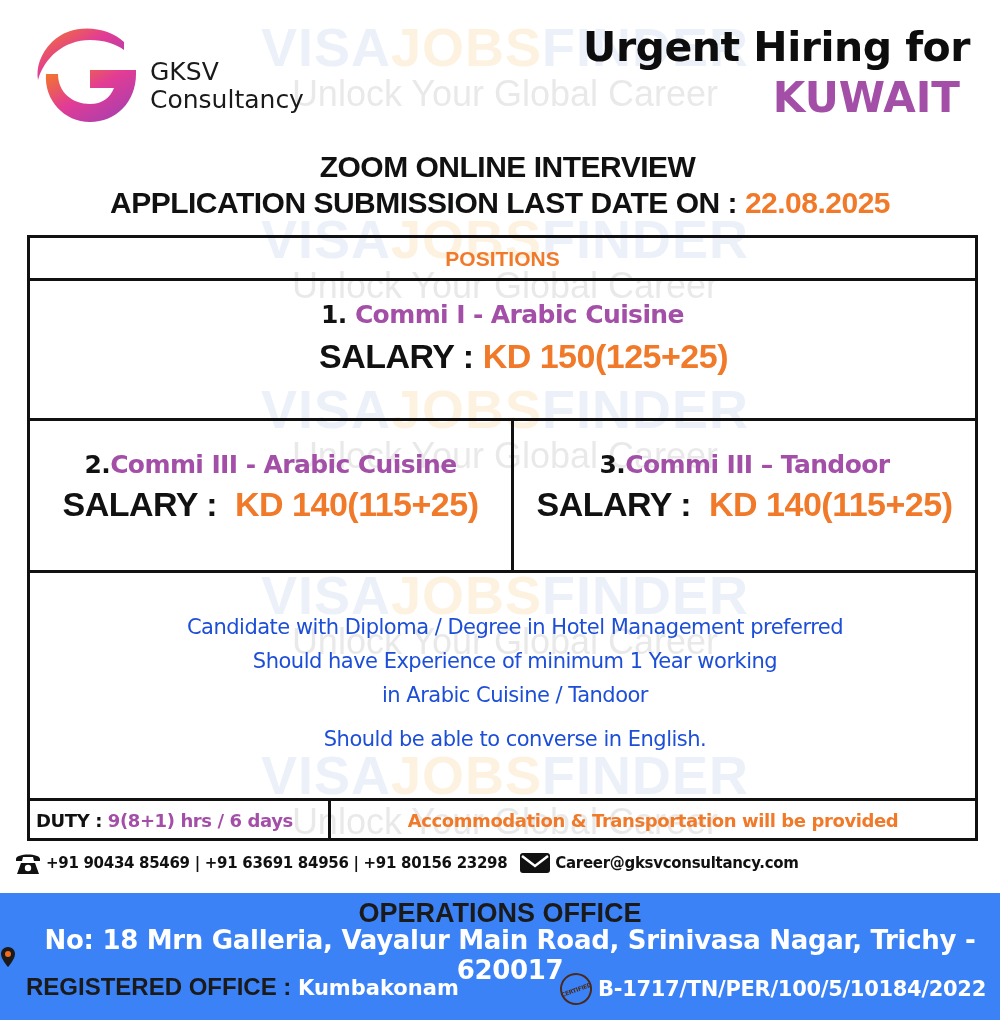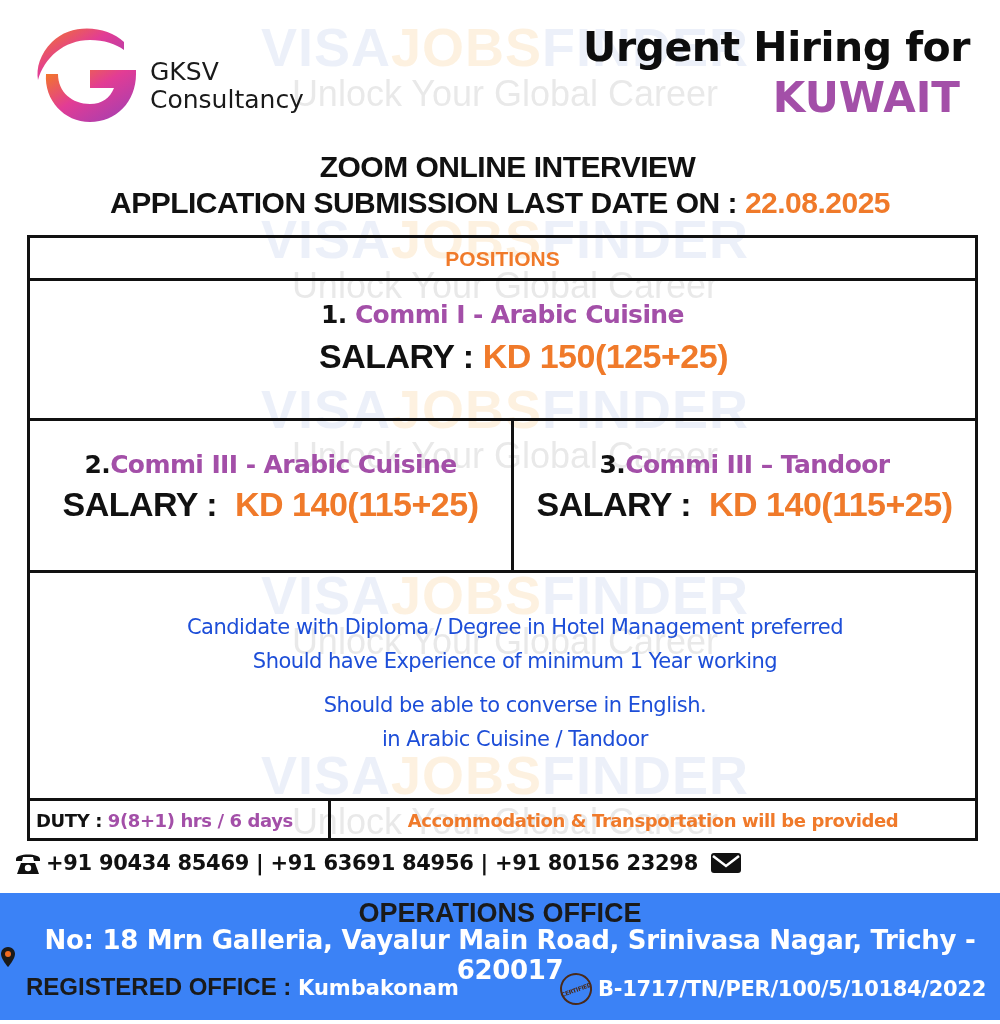--- a/index.html
+++ b/index.html
@@ -35,21 +35,21 @@
   .pos-hdr { left: 0; right: 0; top: 0; height: 42px; line-height: 42px; font-family: "Liberation Sans", sans-serif; font-weight: 700; font-size: 21px; color: #f07a2a; }
 
   .job-title { font-family: "DejaVu Sans", sans-serif; font-weight: 700; font-size: 25px; letter-spacing: -0.6px; }
   .salary { font-family: "Liberation Sans", sans-serif; font-weight: 700; font-size: 34px; letter-spacing: -0.5px; }
   .salary .amt { color: #f07a2a; }
 
   .req { font-family: "DejaVu Sans", sans-serif; font-weight: 400; font-size: 21px; color: #1d4ed8; letter-spacing: -0.5px; line-height: 34px; padding-left: 25px; }
 
   .duty { font-family: "DejaVu Sans", sans-serif; font-weight: 700; font-size: 18px; letter-spacing: -0.4px; }
 
-  .contact { left: 14px; top: 850px; width: 980px; font-family: "DejaVu Sans", sans-serif; font-weight: 700; font-size: 21px; color: #111; display: flex; align-items: center; letter-spacing: -0.3px; }
+  .contact { left: 14px; top: 850px; width: 980px; font-family: "DejaVu Sans", sans-serif; font-weight: 700; font-size: 15px; color: #111; display: flex; align-items: center; letter-spacing: -0.3px; }
 
   .banner { left: 0; top: 893px; width: 1000px; height: 127px; background: #3b82f6; }
   .banner .t1 { position: absolute; left: 0; width: 1000px; top: 5px; text-align: center; font-family: "Liberation Sans", sans-serif; font-weight: 700; font-size: 27px; color: #1a1a1a; }
   .banner .t2 { position: absolute; left: 0; width: 1000px; top: 32px; text-align: center; font-family: "DejaVu Sans", sans-serif; font-weight: 600; font-size: 26px; color: #ffffff; display: flex; justify-content: center; align-items: center; letter-spacing: -0.3px; }
   .banner .t3 { position: absolute; left: 26px; top: 80px; font-family: "Liberation Sans", sans-serif; font-weight: 700; font-size: 24px; color: #1a1a1a; }
   .banner .t3 .w { color: #ffffff; font-family: "DejaVu Sans", sans-serif; font-weight: 600; font-size: 21px; }
   .banner .t4 { position: absolute; right: 14px; top: 80px; font-family: "DejaVu Sans", sans-serif; font-weight: 700; font-size: 21px; color: #ffffff; display: flex; align-items: center; letter-spacing: -0.3px; }
   .stamp { width: 32px; height: 32px; border-radius: 50%; border: 2px solid #4a2a1a; display: inline-flex; align-items: center; justify-content: center; margin-right: 6px; font-size: 6px; font-weight: 700; color: #4a2a1a; transform: rotate(-20deg); font-family: "DejaVu Sans", sans-serif; }
 </style>
 </head>
@@ -121,22 +121,22 @@
   </div>
   <div class="cell" style="left:484px; right:0; top:212px;">
     <div class="job-title"><span>3.</span><span class="purple">Commi III – Tandoor</span></div>
     <div class="salary" style="margin-top:6px;"><span>SALARY : </span>&nbsp;<span class="amt">KD 140(115+25)</span></div>
   </div>
   <div class="hline" style="top:332px;"></div>
 
   <div class="cell req" style="left:0; right:0; top:372px;">
     <div>Candidate with Diploma / Degree in Hotel Management preferred</div>
     <div>Should have Experience of minimum 1 Year working</div>
+    <div>in Arabic Cuisine / Tandoor</div>
     <div style="margin-top:10px;">Should be able to converse in English.</div>
-    <div>in Arabic Cuisine / Tandoor</div>
   </div>
   <div class="hline" style="top:560px;"></div>
 
   <div class="vline" style="left:298px; top:560px; height:43px;"></div>
   <div class="cell duty" style="left:6px; width:290px; top:572px; text-align:left;">
     <span>DUTY : </span><span class="purple">9(8+1) hrs / 6 days</span>
   </div>
   <div class="cell duty orange" style="left:301px; right:0; top:572px;">Accommodation &amp; Transportation will be provided</div>
 </div>
 
@@ -148,20 +148,21 @@
       <circle cx="14" cy="18" r="3.2" fill="#fff"></circle>
     </svg>
   </span>
   <span>+91 90434 85469 | +91 63691 84956 | +91 80156 23298</span>
   <span style="display:inline-block; width:32px; height:22px; margin-left:12px; margin-right:4px;">
     <svg width="32" height="22" viewBox="0 0 32 22">
       <rect x="1" y="1" width="30" height="20" rx="3" fill="#111"></rect>
       <path d="M3 4 L 16 14 L 29 4" stroke="#fff" stroke-width="2.5" fill="none"></path>
     </svg>
   </span>
+  <span>Career@gksvconsultancy.com</span>
 </div>
 
 <div class="abs banner">
   <div class="t1">OPERATIONS OFFICE</div>
   <div class="t2">
     <span style="display:inline-block; width:16px; height:22px; margin-right:4px;">
       <svg width="16" height="22" viewBox="0 0 16 22">
         <path d="M8 1 C 3 1, 1 5, 1 8 C 1 13, 8 21, 8 21 C 8 21, 15 13, 15 8 C 15 5, 13 1, 8 1 Z" fill="#1a1a1a"></path>
         <circle cx="8" cy="8" r="3" fill="#f26b21"></circle>
       </svg>

